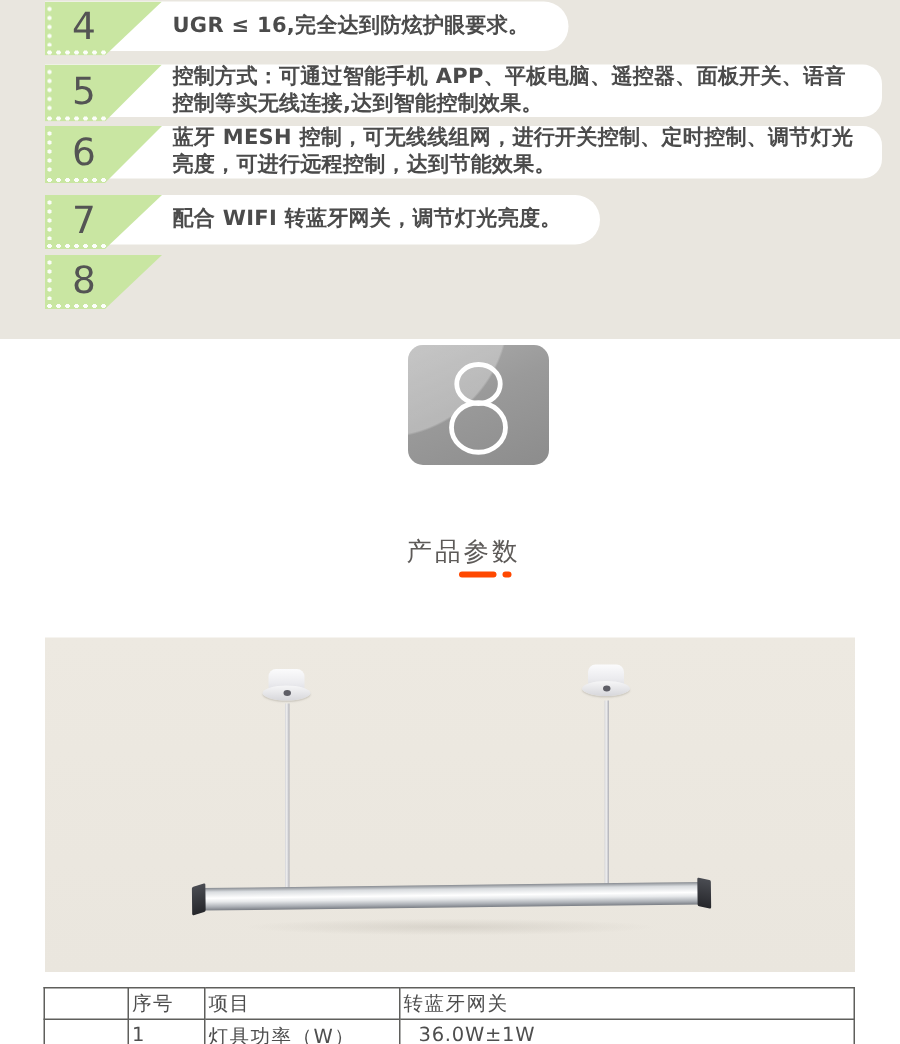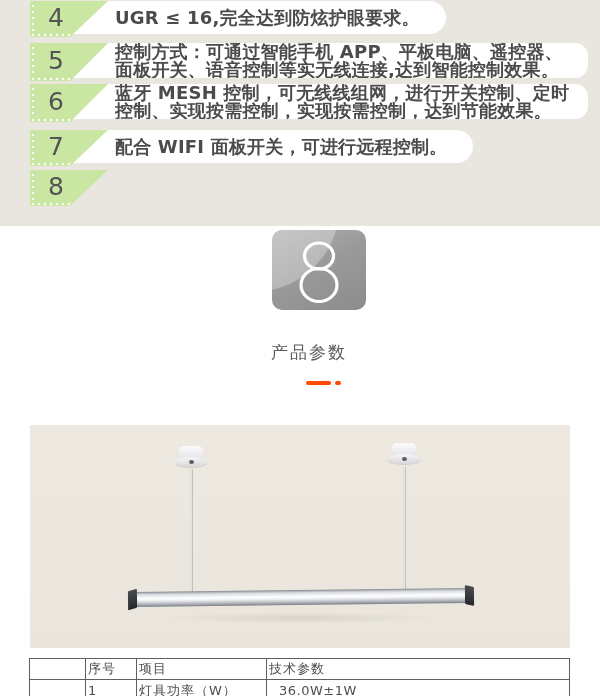--- a/index.html
+++ b/index.html
@@ -24,34 +24,34 @@
   .num-flag::before { content:""; position:absolute; left:1px; top:2px; bottom:6px; width:4px;
     background-image:radial-gradient(circle, rgba(255,255,255,.92) 1.3px, rgba(255,255,255,0) 1.5px);
     background-size:4px 6px; background-repeat:repeat-y; }
   .num-flag::after { content:""; position:absolute; left:0; bottom:0; height:4px; width:100%;
     background-image:radial-gradient(circle, rgba(255,255,255,.95) 1.4px, rgba(255,255,255,0) 1.6px);
     background-size:6px 4px; background-repeat:repeat-x; }
   .num { position:absolute; left:0; top:0; width:52px; height:calc(100% - 3px);
     display:flex; align-items:center; justify-content:center;
     font-size:25px; color:#545454; }
 
-  .feature-text { margin-left:85px; padding-right:10px; font-size:18px; font-weight:600;
+  .feature-text { margin-left:85px; padding-right:10px; font-size:14px; font-weight:600;
     color:#4b4b4b; line-height:17.5px; letter-spacing:.2px; }
   .feature-row.double .feature-text { max-height:35px; overflow:hidden; }
 
   
   .number-badge { position:absolute; left:272px; top:230px; width:94px; height:80px;
     border-radius:10px; background:linear-gradient(155deg,#adadad 0%,#9a9a9a 45%,#8c8c8c 100%);
     overflow:hidden; }
   .badge-highlight { position:absolute; inset:0;
     background:radial-gradient(circle at -18% -28%, rgba(255,255,255,.30) 0 55%, rgba(255,255,255,0) 56%); }
   .badge-digit { position:absolute; inset:0; display:flex; align-items:center; justify-content:center; }
 
   
-  .section-title { position:absolute; top:341px; left:30px; width:558px; text-align:center;
+  .section-title { position:absolute; top:356px; left:30px; width:558px; text-align:center;
     font-size:17px; color:#5d5a58; letter-spacing:2px; }
   .section-divider { position:absolute; top:381px; left:30px; width:558px;
     display:flex; justify-content:center; align-items:center; gap:4px; transform:translateX(14px); }
   .bar-long  { width:25px; height:3.5px; background:#ff4800; border-radius:2px; }
   .bar-short { width:6px;  height:3.5px; background:#ff4800; border-radius:2px; }
 
   
   .product-panel { position:absolute; left:30px; top:425px; width:540px; height:223px;
     background:linear-gradient(180deg,#ede9e1 0%,#eae6de 100%); }
 
@@ -108,28 +108,28 @@
       <div class="num-flag">
         <span class="num">5</span>
       </div>
       <span class="feature-text">控制方式：可通过智能手机 APP、平板电脑、遥控器、面板开关、语音控制等实无线连接,达到智能控制效果。</span>
     </div>
 
     <div class="feature-row double row-6">
       <div class="num-flag">
         <span class="num">6</span>
       </div>
-      <span class="feature-text">蓝牙 MESH 控制，可无线线组网，进行开关控制、定时控制、实现按需控制，实现按需控制，达到节能效果。</span>
+      <span class="feature-text">蓝牙 MESH 控制，可无线线组网，进行开关控制、定时控制、调节灯光亮度，可进行远程控制，达到节能效果。</span>
     </div>
 
     <div class="feature-row single row-7">
       <div class="num-flag">
         <span class="num">7</span>
       </div>
-      <span class="feature-text">配合 WIFI 面板开关，可进行远程控制。</span>
+      <span class="feature-text">配合 WIFI 转蓝牙网关，调节灯光亮度。</span>
     </div>
 
     <div class="feature-row single row-8">
       <div class="num-flag">
         <span class="num">8</span>
       </div>
     </div>
 
   </div>
 
@@ -175,21 +175,21 @@
       <col style="width:56px">
         <col style="width:51px">
         <col style="width:130px">
         <col style="width:303px">
     </colgroup>
     <thead>
       <tr>
         <th></th>
         <th>序号</th>
         <th>项目</th>
-        <th>技术参数</th>
+        <th>转蓝牙网关</th>
       </tr>
     </thead>
     <tbody>
       <tr>
         <td></td>
         <td>1</td>
         <td>灯具功率（W）</td>
         <td class="value-cell">36.0W±1W</td>
       </tr>
     </tbody>

